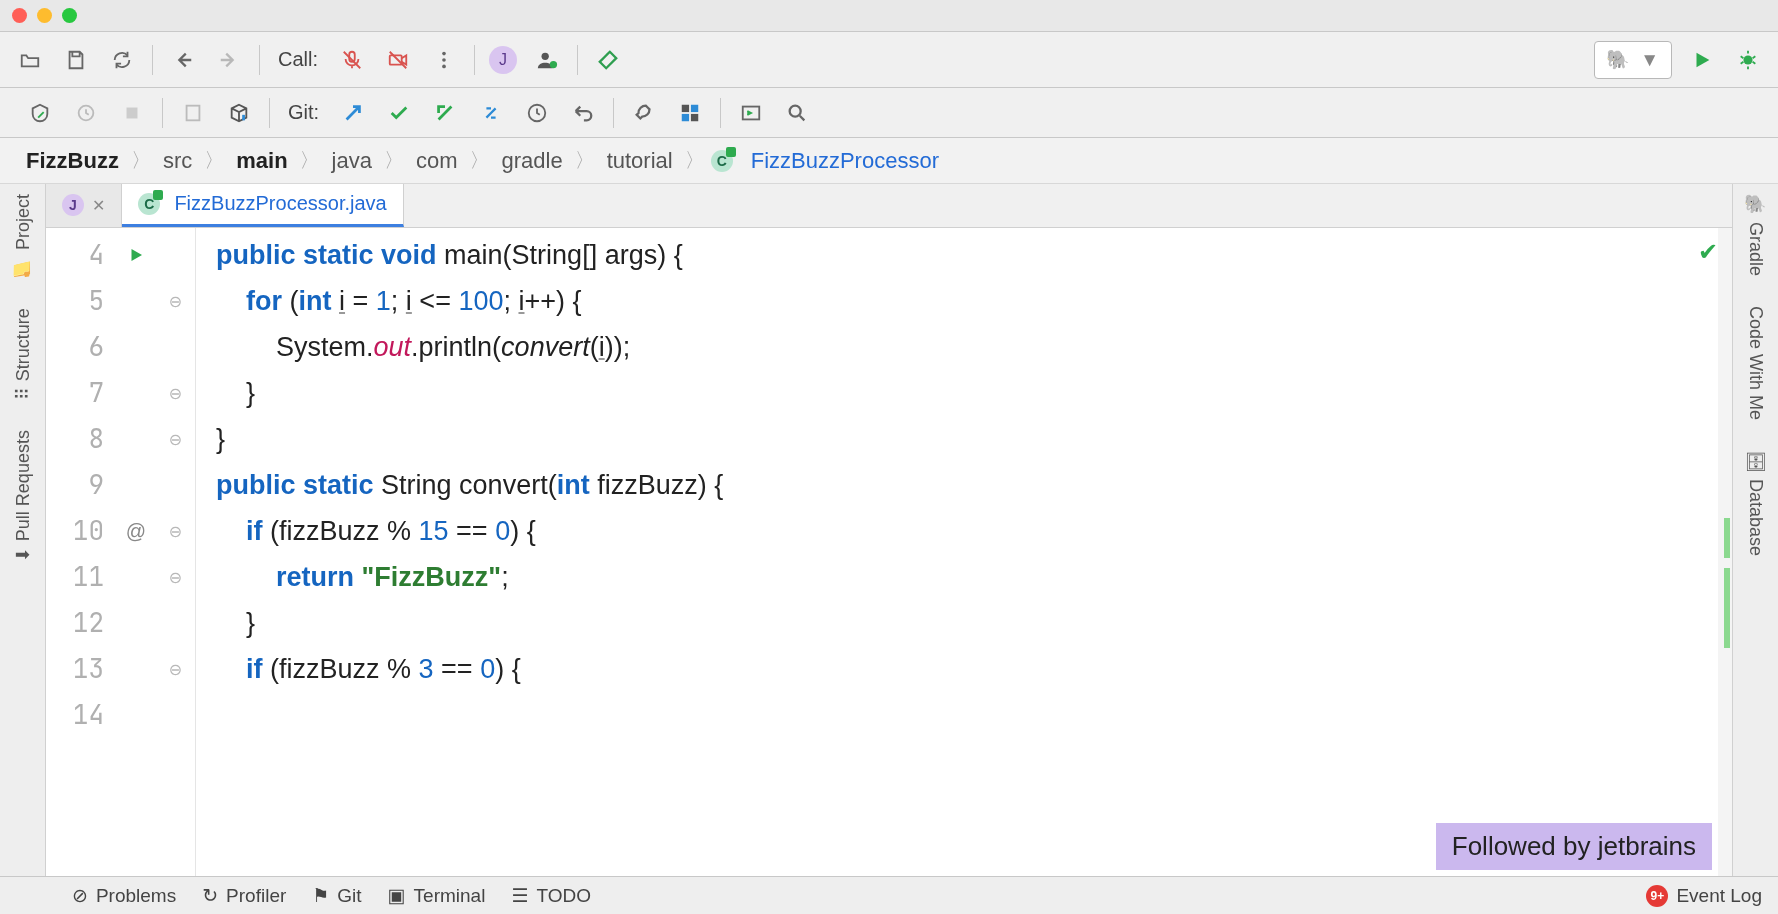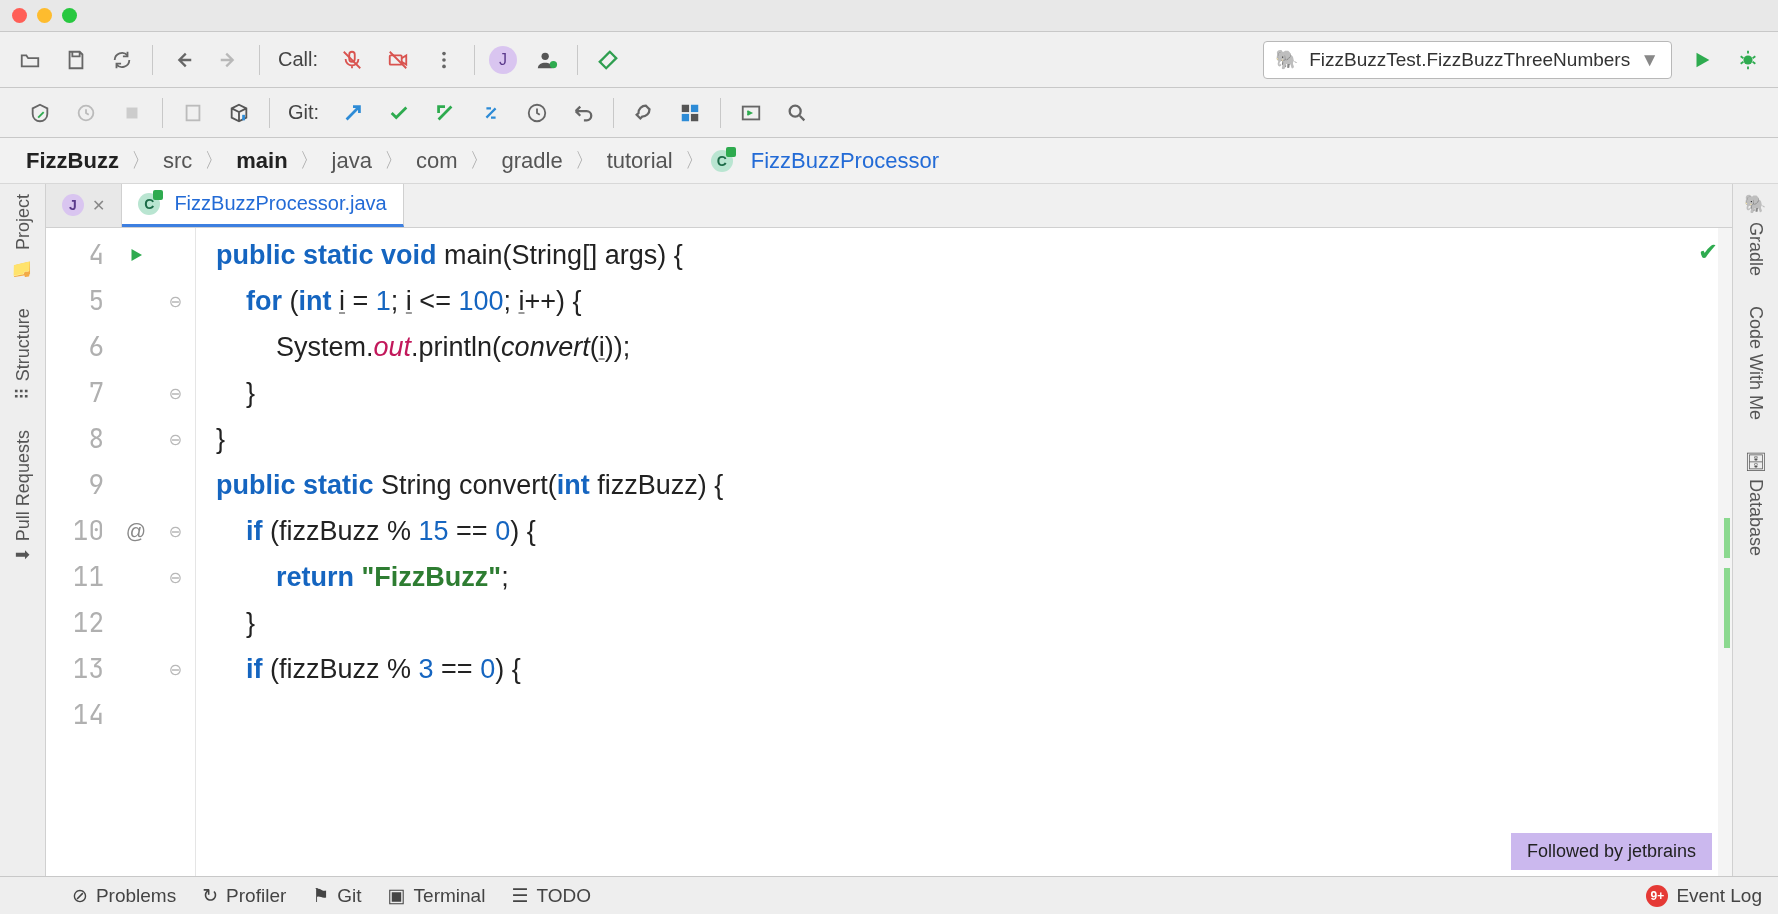--- a/index.html
+++ b/index.html
@@ -44,21 +44,21 @@
 .fold-col .row { height:46px; display:flex; align-items:center; justify-content:center; color:#b8b8b8; }
 .code { flex:1; font-family:Liberation Sans, sans-serif; font-size:27px; line-height:46px; padding:4px 0 4px 20px; white-space:pre; color:#222; }
 .kw { color:#1565c0; font-weight:600; }
 .static-field { color:#c2185b; font-style:italic; }
 .num { color:#1565c0; }
 .str { color:#2e7d32; font-weight:600; }
 .call-italic { font-style:italic;margin-top:24px; }
 .right-marker { position:absolute; right:14px; top:10px; color:#2eab4f; font-size:24px; }
 .strip { position:absolute; right:0; top:0; width:14px; height:100%; background:#f4f4f4; }
 .strip .mark { position:absolute; right:2px; width:6px; height:40px; background:#8bd98f; }
-.follow-badge { position:absolute; right:20px; bottom:6px; background:#cbb8ee; color:#222; font-size:18px; padding:8px 16px; }
+.follow-badge { position:absolute; right:20px; bottom:6px; background:#cbb8ee; color:#222; font-size:26px; padding:8px 16px; }
 .statusbar { height:38px; background:#eee; border-top:1px solid #c8c8c8; display:flex; align-items:center; padding:0 16px; font-size:19px; color:#444; gap:26px; }
 .statusbar .spacer { flex:1; }
 .sb-item { display:flex; align-items:center; gap:8px; cursor:pointer; }
 .notif { width:22px; height:22px; border-radius:50%; background:#e53935; color:#fff; font-size:12px; display:flex; align-items:center; justify-content:center; font-weight:700; }
 .gutter-run { width:40px; padding-top:4px; }
 .gutter-run .row { height:46px; display:flex; align-items:center; justify-content:center; }
 .underline { text-decoration:underline; text-decoration-color:#999; }
 </style>
 </head>
 <body>
@@ -131,21 +131,20 @@
     </span>
   <span class="sep"></span>
   <span class="tbtn">
       <svg viewBox="0 0 24 24" fill="none" stroke="#2e9e4f" stroke-width="2.5">
         <path d="M14 3l7 7-11 11-7-7zM14 3l-4 4"></path>
       </svg>
     </span>
   <span style="flex:1"></span>
   <div class="runconf">
     <span style="color:#aaa">🐘</span>
-    <span>FizzBuzzTest.FizzBuzzThreeNumbers</span>
     <span style="color:#888">▼</span>
   </div>
   <span class="tbtn">
       <svg viewBox="0 0 24 24" fill="#2eab4f">
         <path d="M6 4l14 8-14 8z"></path>
       </svg>
     </span>
   <span class="tbtn">
       <svg viewBox="0 0 24 24" fill="#2eab4f">
         <circle cx="12" cy="12" r="5"></circle>

